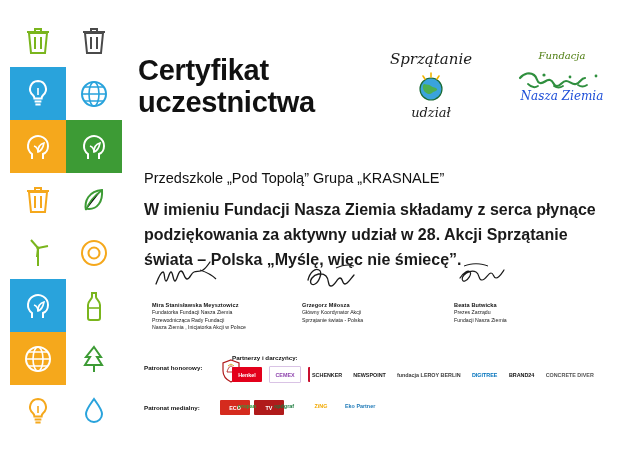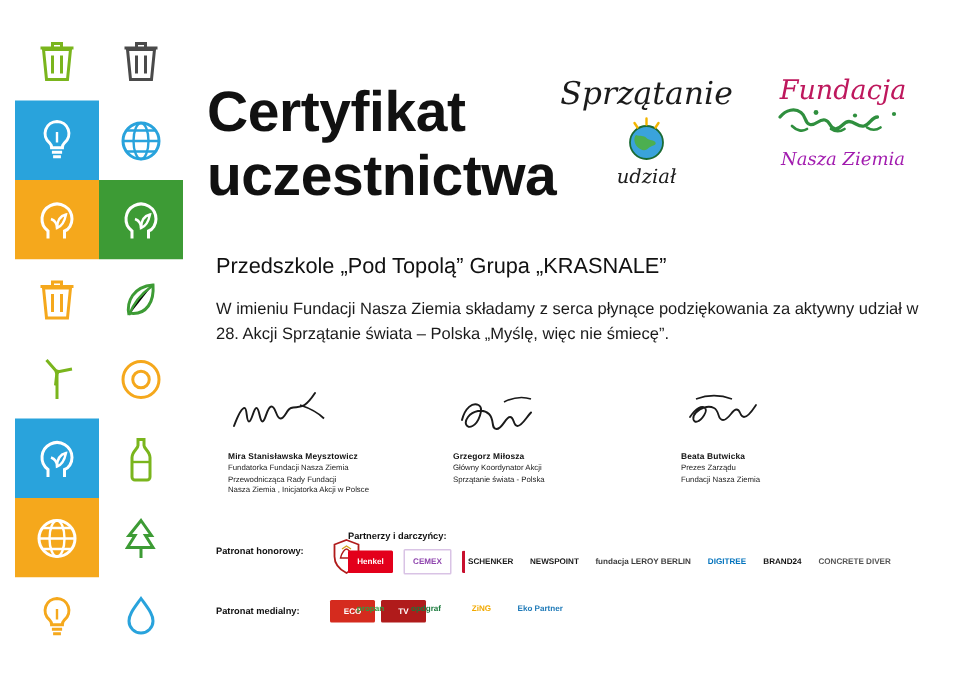--- a/index.html
+++ b/index.html
@@ -42,21 +42,21 @@
     position: absolute;
     left: 130px;
     top: 14px;
     width: 498px;
     height: 424px;
   }
   .title {
     position: absolute;
     left: 8px;
     top: 40px;
-    font-size: 38px;
+    font-size: 29px;
     font-weight: bold;
     color: #111111;
     line-height: 1.12;
     letter-spacing: -0.3px;
     white-space: pre-line;
   }
   .logos {
     position: absolute;
     right: 6px;
     top: 36px;
@@ -65,21 +65,21 @@
   }
   .logo-sprzatanie {
     position: absolute;
     left: 0;
     top: 0;
     width: 118px;
     text-align: center;
   }
   .logo-sprzatanie .l1 {
     font-family: "DejaVu Serif", serif;
-    font-size: 21px;
+    font-size: 15px;
     color: #1b1b1b;
     font-style: italic;
   }
   .logo-sprzatanie .globe {
     margin: 2px auto 0;
     width: 34px;
     height: 34px;
     position: relative;
   }
   .logo-sprzatanie .l2 {
@@ -91,28 +91,28 @@
   }
   .logo-fundacja {
     position: absolute;
     right: 0;
     top: 0;
     width: 120px;
     text-align: center;
   }
   .logo-fundacja .f1 {
     font-family: "DejaVu Serif", serif;
-    font-size: 18px;
-    color: #be185d;
+    font-size: 10px;
+    color: #4d7c0f;
     font-style: italic;
   }
   .logo-fundacja .f2 {
     font-family: "DejaVu Serif", serif;
     font-size: 12px;
-    color: #a21caf;
+    color: #1d4ed8;
     font-style: italic;
     margin-top: 28px;
   }
   .logo-fundacja .map {
     position: absolute;
     left: 12px;
     top: 16px;
     width: 96px;
     height: 30px;
   }
@@ -122,23 +122,24 @@
     top: 156px;
     font-size: 14.5px;
     color: #111111;
     font-weight: 500;
   }
   .para {
     position: absolute;
     left: 14px;
     top: 184px;
     width: 470px;
-    font-size: 11px;
+    font-size: 16px;
     color: #1a1a1a;
     line-height: 1.55;
+    font-weight: bold;
   }
   
   .signatures {
     position: absolute;
     left: 14px;
     top: 244px;
     width: 470px;
     height: 90px;
   }
   .sig {

